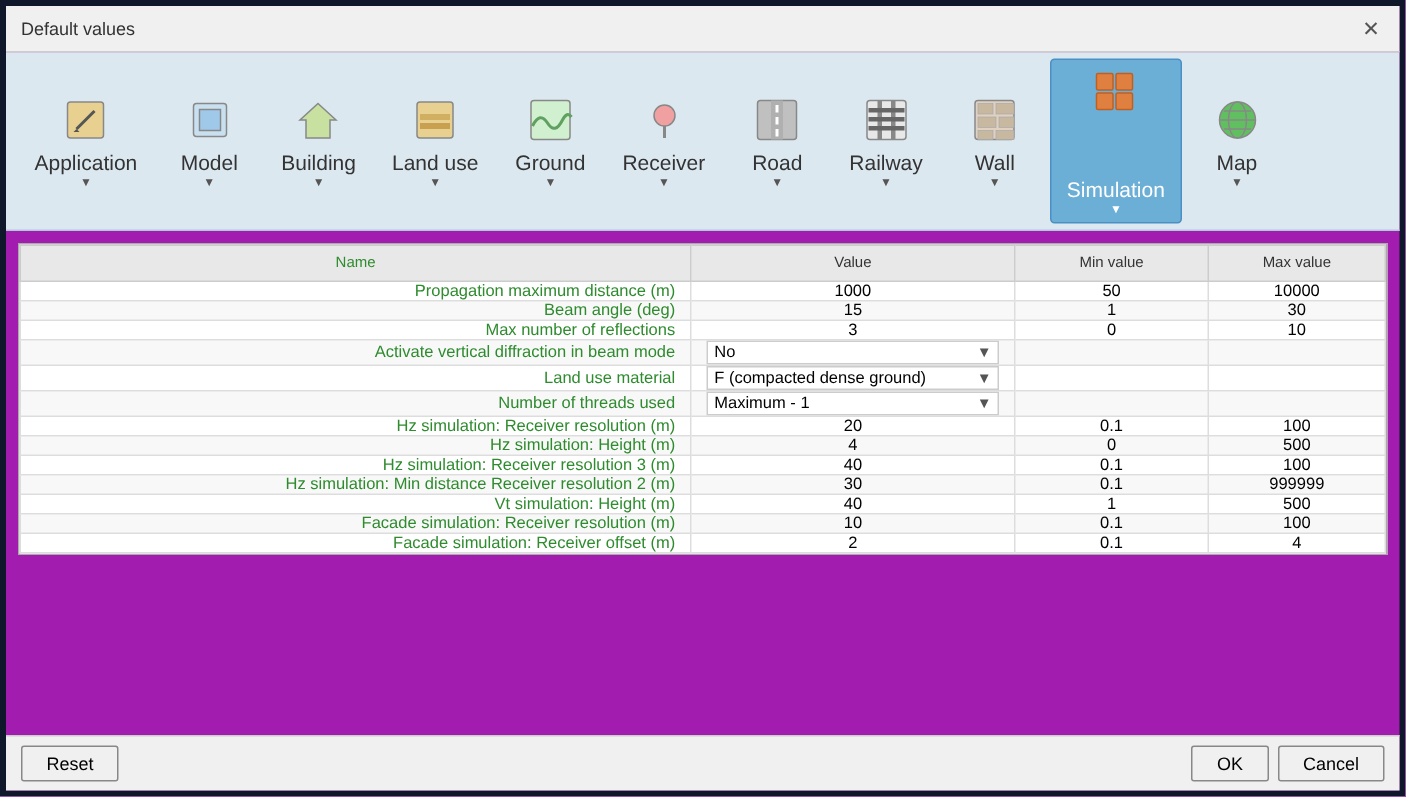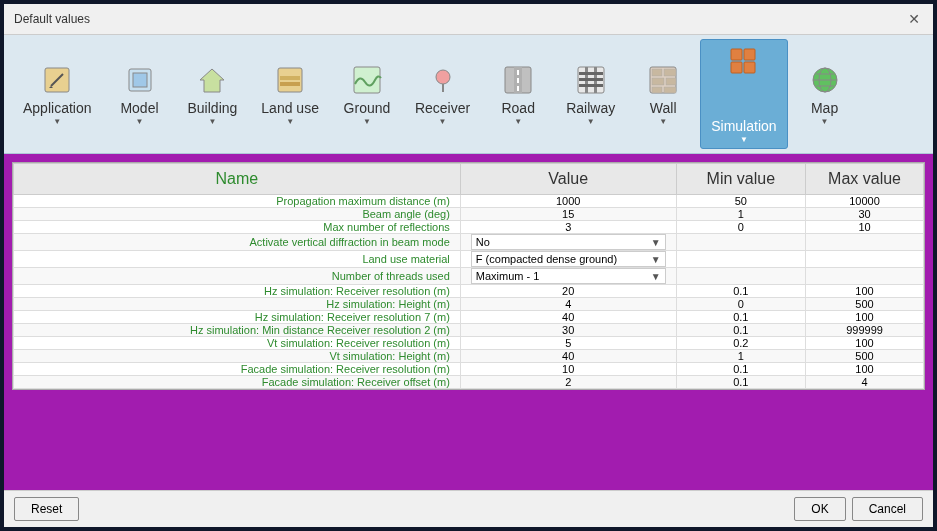--- a/index.html
+++ b/index.html
@@ -108,21 +108,21 @@
       border-collapse: collapse;
     }
     thead tr {
       background: #e8e8e8;
     }
     thead th {
       padding: 6px 10px;
       text-align: center;
       border: 1px solid #ccc;
       font-weight: normal;
-      font-size: 16px;
+      font-size: 10px;
       color: #333;
     }
     tbody tr {
       background: #fff;
     }
     tbody tr:nth-child(even) {
       background: #f8f8f8;
     }
     tbody td {
       padding: 0 10px;
@@ -391,36 +391,30 @@
               <td class="minval-col">0.1</td>
               <td class="maxval-col">100</td>
             </tr>
             <tr>
               <td class="name-col">Hz simulation: Height (m)</td>
               <td class="value-col">4</td>
               <td class="minval-col">0</td>
               <td class="maxval-col">500</td>
             </tr>
             <tr>
-              <td class="name-col">Hz simulation: Receiver resolution 7 (m)</td>
+              <td class="name-col">Hz simulation: Receiver resolution 3 (m)</td>
               <td class="value-col">40</td>
               <td class="minval-col">0.1</td>
               <td class="maxval-col">100</td>
             </tr>
             <tr>
               <td class="name-col">Hz simulation: Min distance Receiver resolution 2 (m)</td>
               <td class="value-col">30</td>
               <td class="minval-col">0.1</td>
               <td class="maxval-col">999999</td>
-            </tr>
-            <tr>
-              <td class="name-col">Vt simulation: Receiver resolution (m)</td>
-              <td class="value-col">5</td>
-              <td class="minval-col">0.2</td>
-              <td class="maxval-col">100</td>
             </tr>
             <tr>
               <td class="name-col">Vt simulation: Height (m)</td>
               <td class="value-col">40</td>
               <td class="minval-col">1</td>
               <td class="maxval-col">500</td>
             </tr>
             <tr>
               <td class="name-col">Facade simulation: Receiver resolution (m)</td>
               <td class="value-col">10</td>

